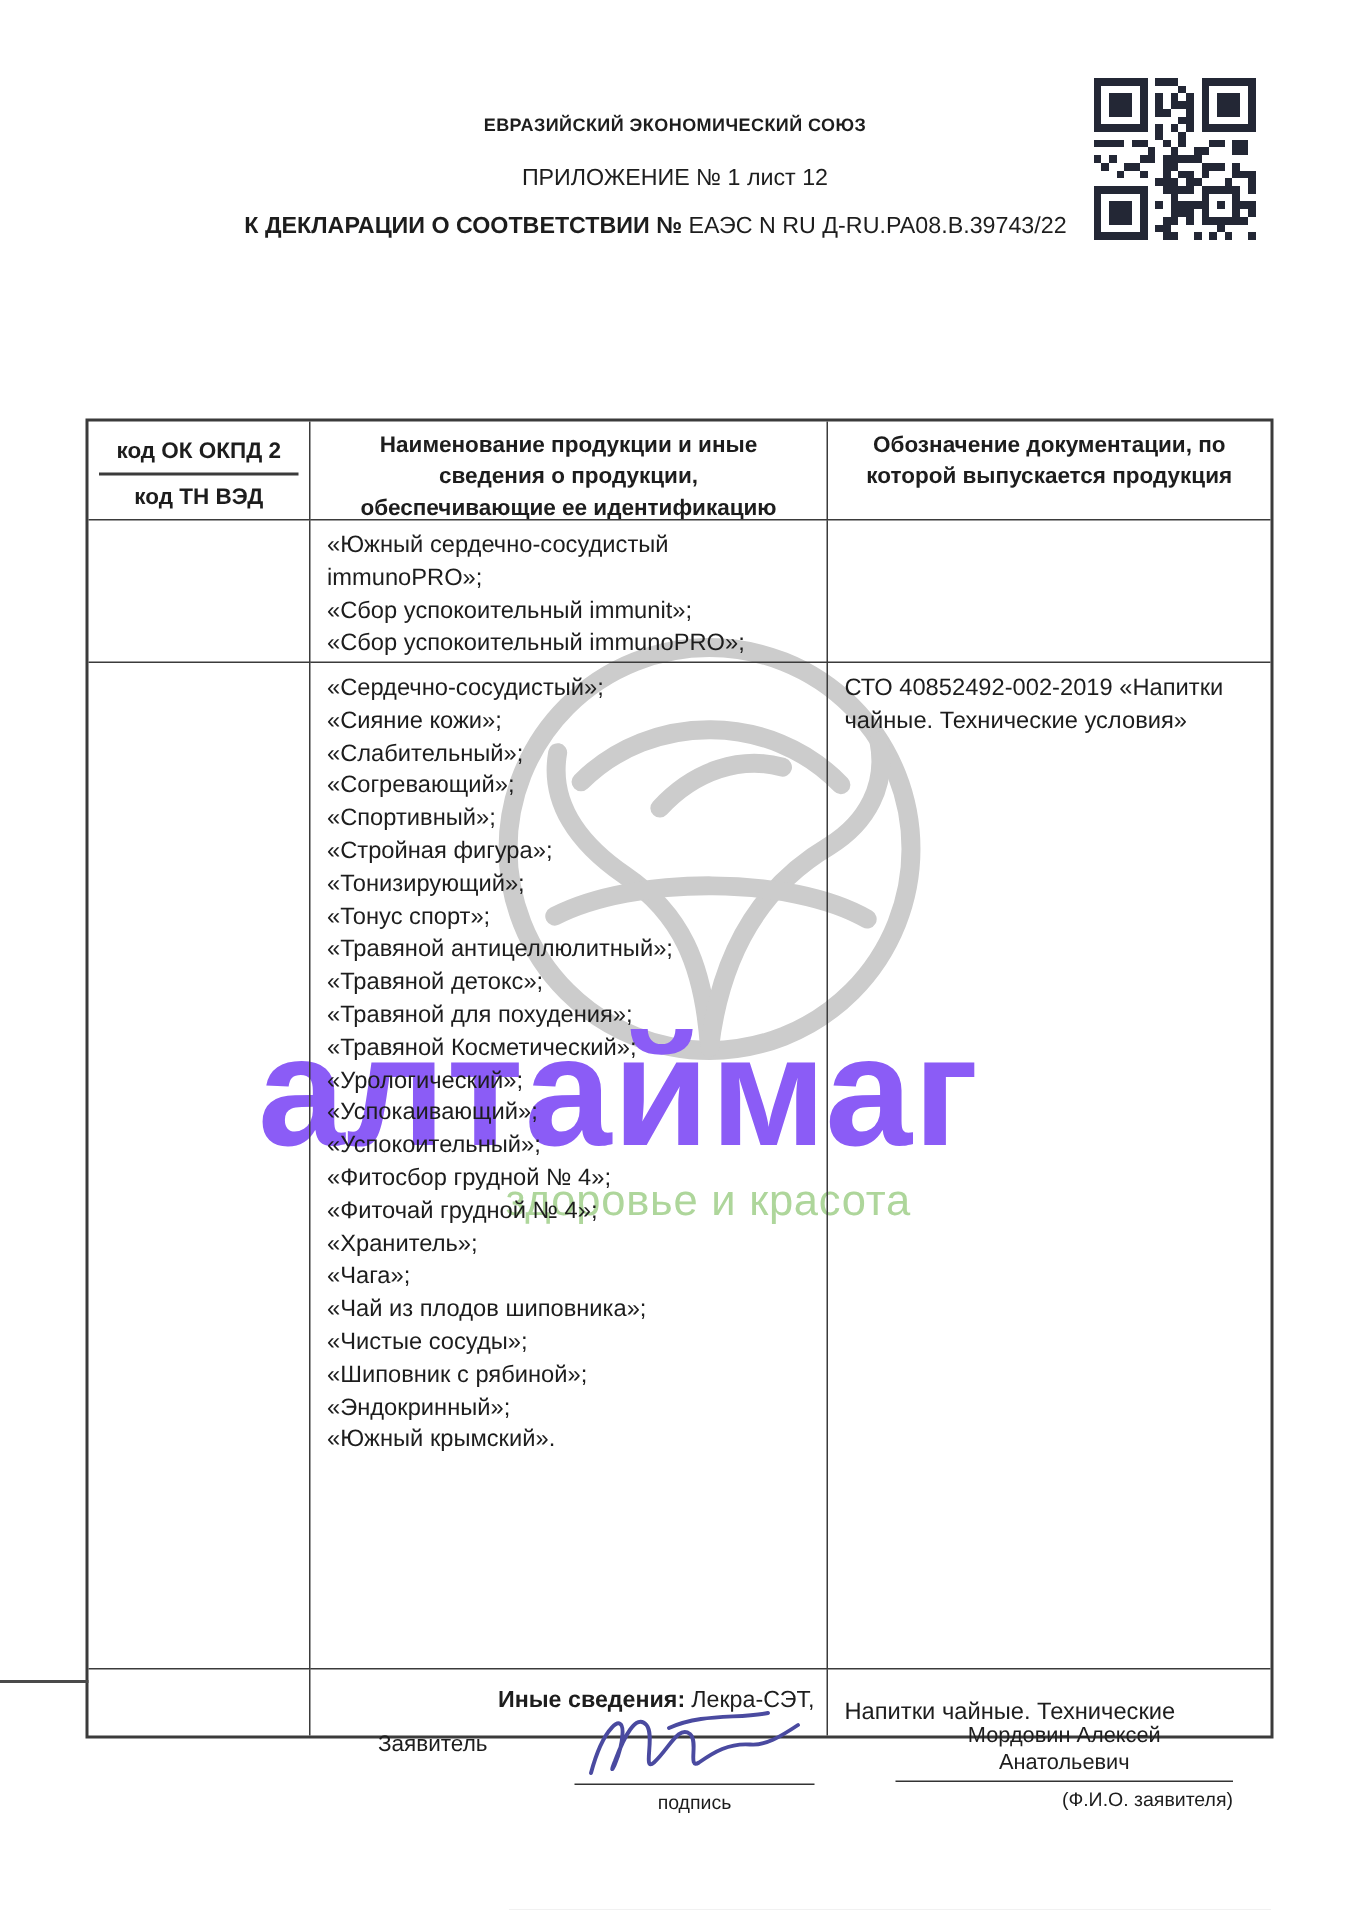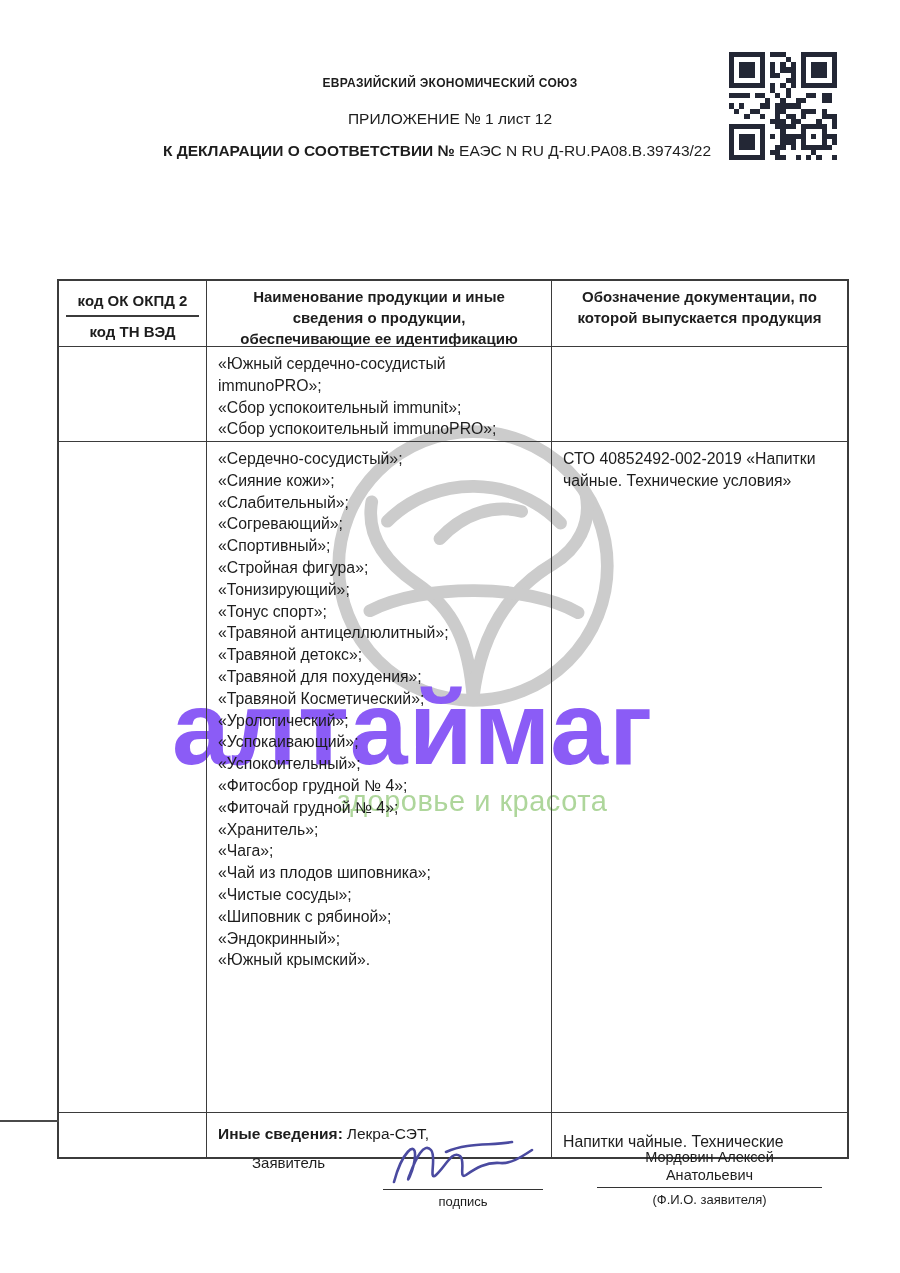--- a/index.html
+++ b/index.html
@@ -26,33 +26,33 @@
              border:2px solid #3b3b3b;background:transparent;margin-top:33px;}
   .cell{border-right:1.6px solid #3b3b3b;border-bottom:1.6px solid #3b3b3b;box-sizing:border-box;overflow:hidden;}
   .cell.last-col{border-right:none;}
   .cell.last-row{border-bottom:none;}
   .hc{font-size:15px;font-weight:bold;text-align:center;line-height:21px;padding-top:5px;}
   .hc1 .code-sep{height:1.6px;background:#3b3b3b;margin:4px 7px;}
   .hc1{padding-top:9px;}
   .body-cell{font-size:15.8px;padding:6px 8px 0 11px;}
   .pline{line-height:21.8px;white-space:nowrap;}
   .doc-line{line-height:22px;}
-  .other-info{padding-top:12px;font-size:15.5px;}
+  .other-info{padding-top:12px;font-size:15.5px;text-align:right;}
   .other-label{font-weight:bold;margin-right:4px;}
   .doc-cell-r3{padding-top:18px;}
   .tbl-ext-line{position:absolute;left:0;top:1120px;width:59px;height:1.6px;background:#4a4a4a;z-index:1;}
   
   .applicant-label{position:absolute;left:252px;top:1154px;font-size:15px;z-index:1;}
   .sig-svg{position:absolute;left:388px;top:1138px;z-index:1;}
   .sig-line{position:absolute;left:383px;top:1189px;width:160px;border-top:1.6px solid #333;z-index:1;}
   .sig-caption{position:absolute;left:383px;top:1194px;width:160px;text-align:center;font-size:13px;z-index:1;}
   .name-block{position:absolute;left:597px;top:1148px;width:225px;text-align:center;
               font-size:14.5px;line-height:18px;z-index:1;}
   .name-line{position:absolute;left:597px;top:1187px;width:225px;border-top:1.6px solid #333;z-index:1;}
-  .name-caption{position:absolute;left:597px;top:1192px;width:225px;text-align:center;font-size:13px;z-index:1;}
+  .name-caption{position:absolute;left:597px;top:1192px;width:225px;text-align:right;font-size:13px;z-index:1;}
 </style>
 </head>
 <body>
 
 <div class="page">
 
   <div class="watermark">
     <svg class="wm-logo" viewBox="0 0 300 300" fill="none" stroke="currentColor" stroke-width="13" stroke-linecap="round" style="color: rgb(204, 204, 204);">
       <circle cx="150" cy="150" r="138"></circle>
       <path d="M150,286 C146,228 130,194 92,168 C60,146 40,118 46,84"></path>

